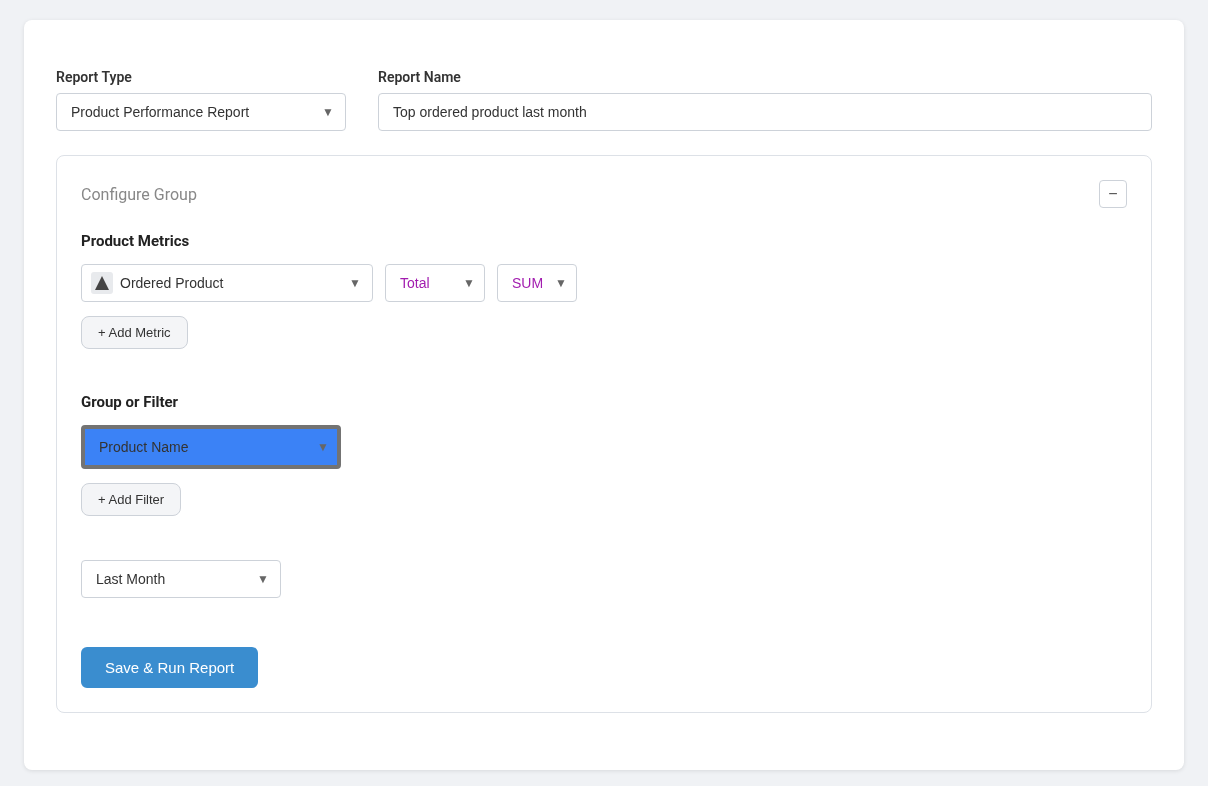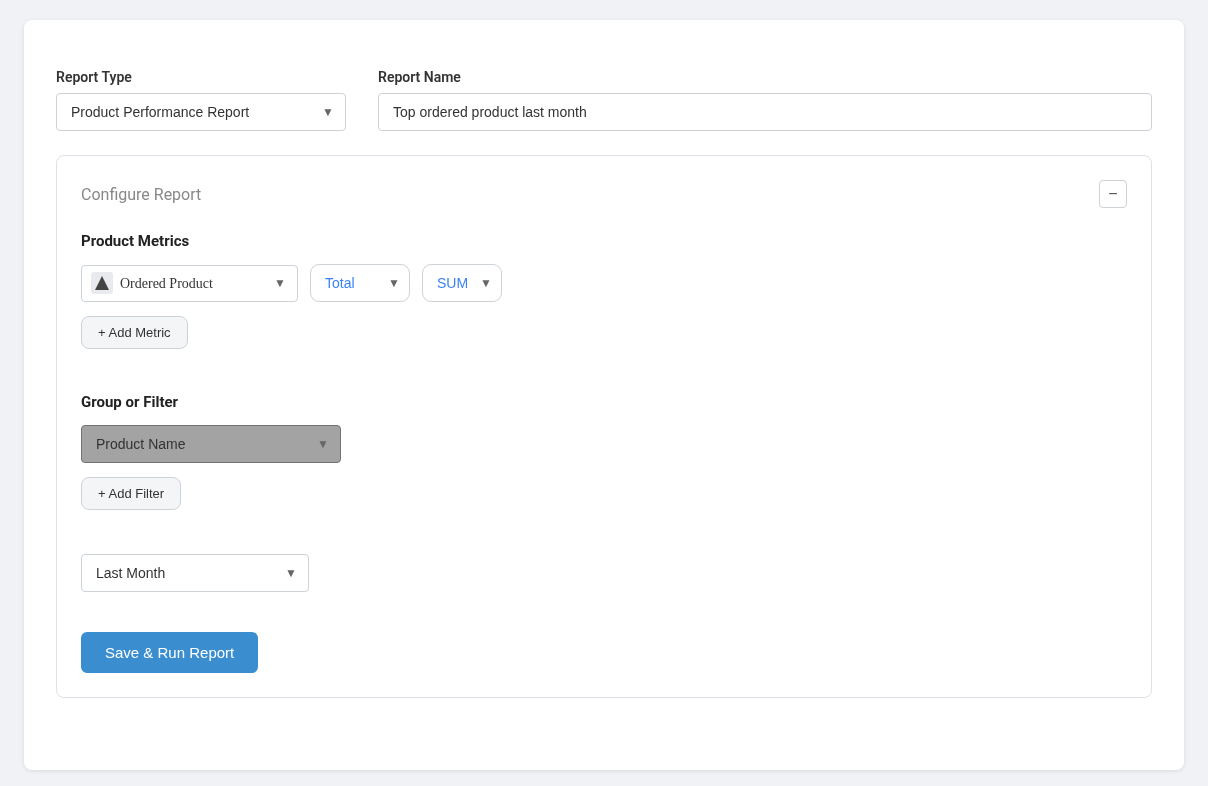--- a/index.html
+++ b/index.html
@@ -164,43 +164,42 @@
       appearance: none;
       -webkit-appearance: none;
       padding: 10px 36px 10px 38px;
       border: 1px solid #cdd2d9;
       border-radius: 4px;
       background: #ffffff;
       font-size: 14px;
       color: #333;
       cursor: pointer;
       outline: none;
-      width: 217px;
-      font-family: Liberation Serif, serif;
+      width: 292px;
     }
 
     .metric-chevron {
       position: absolute;
       right: 12px;
       top: 50%;
       transform: translateY(-50%);
       pointer-events: none;
       color: #666;
       font-size: 12px;
     }
 
     .small-select {
       appearance: none;
       -webkit-appearance: none;
       padding: 10px 32px 10px 14px;
       border: 1px solid #cdd2d9;
-      border-radius: 9px;
+      border-radius: 4px;
       background: #ffffff;
       font-size: 14px;
-      color: #3b82f6;
+      color: #a21caf;
       cursor: pointer;
       outline: none;
     }
 
     .small-select-wrapper {
       position: relative;
       display: inline-block;
     }
 
     .small-select-wrapper .chevron-icon {
@@ -226,34 +225,34 @@
       display: inline-block;
       width: 260px;
       margin-bottom: 14px;
     }
 
     .filter-select-wrapper select {
       appearance: none;
       -webkit-appearance: none;
       width: 100%;
       padding: 10px 52px 10px 14px;
-      border: 1px solid #737373;
-      border-radius: 4px;
-      background: #a3a3a3;
+      border: 4px solid #737373;
+      border-radius: 4px;
+      background: #3b82f6;
       font-size: 14px;
       color: #333;
       cursor: pointer;
       outline: none;
     }
 
     .timeframe-select-wrapper {
       position: relative;
       display: inline-block;
-      width: 228px;
-      margin-bottom: 20px;
+      width: 200px;
+      margin-bottom: 29px;
     }
 
     .timeframe-select-wrapper select {
       appearance: none;
       -webkit-appearance: none;
       width: 100%;
       padding: 10px 36px 10px 14px;
       border: 1px solid #cdd2d9;
       border-radius: 4px;
       background: #ffffff;
@@ -302,21 +301,21 @@
     <div class="field-group field-group-report-name">
       <label class="field-label">Report Name</label>
       <input type="text" class="text-input" value="Top ordered product last month" style="">
     </div>
 
   </div>
 
   <div class="configure-section">
 
     <div class="configure-header">
-      <span class="configure-title">Configure Report</span>
+      <span class="configure-title">Configure Group</span>
       <button class="collapse-btn">
         <span>−</span>
       </button>
     </div>
 
     
     <div class="section-block">
       <div class="section-title">Product Metrics</div>
 
       <div class="metrics-row">

